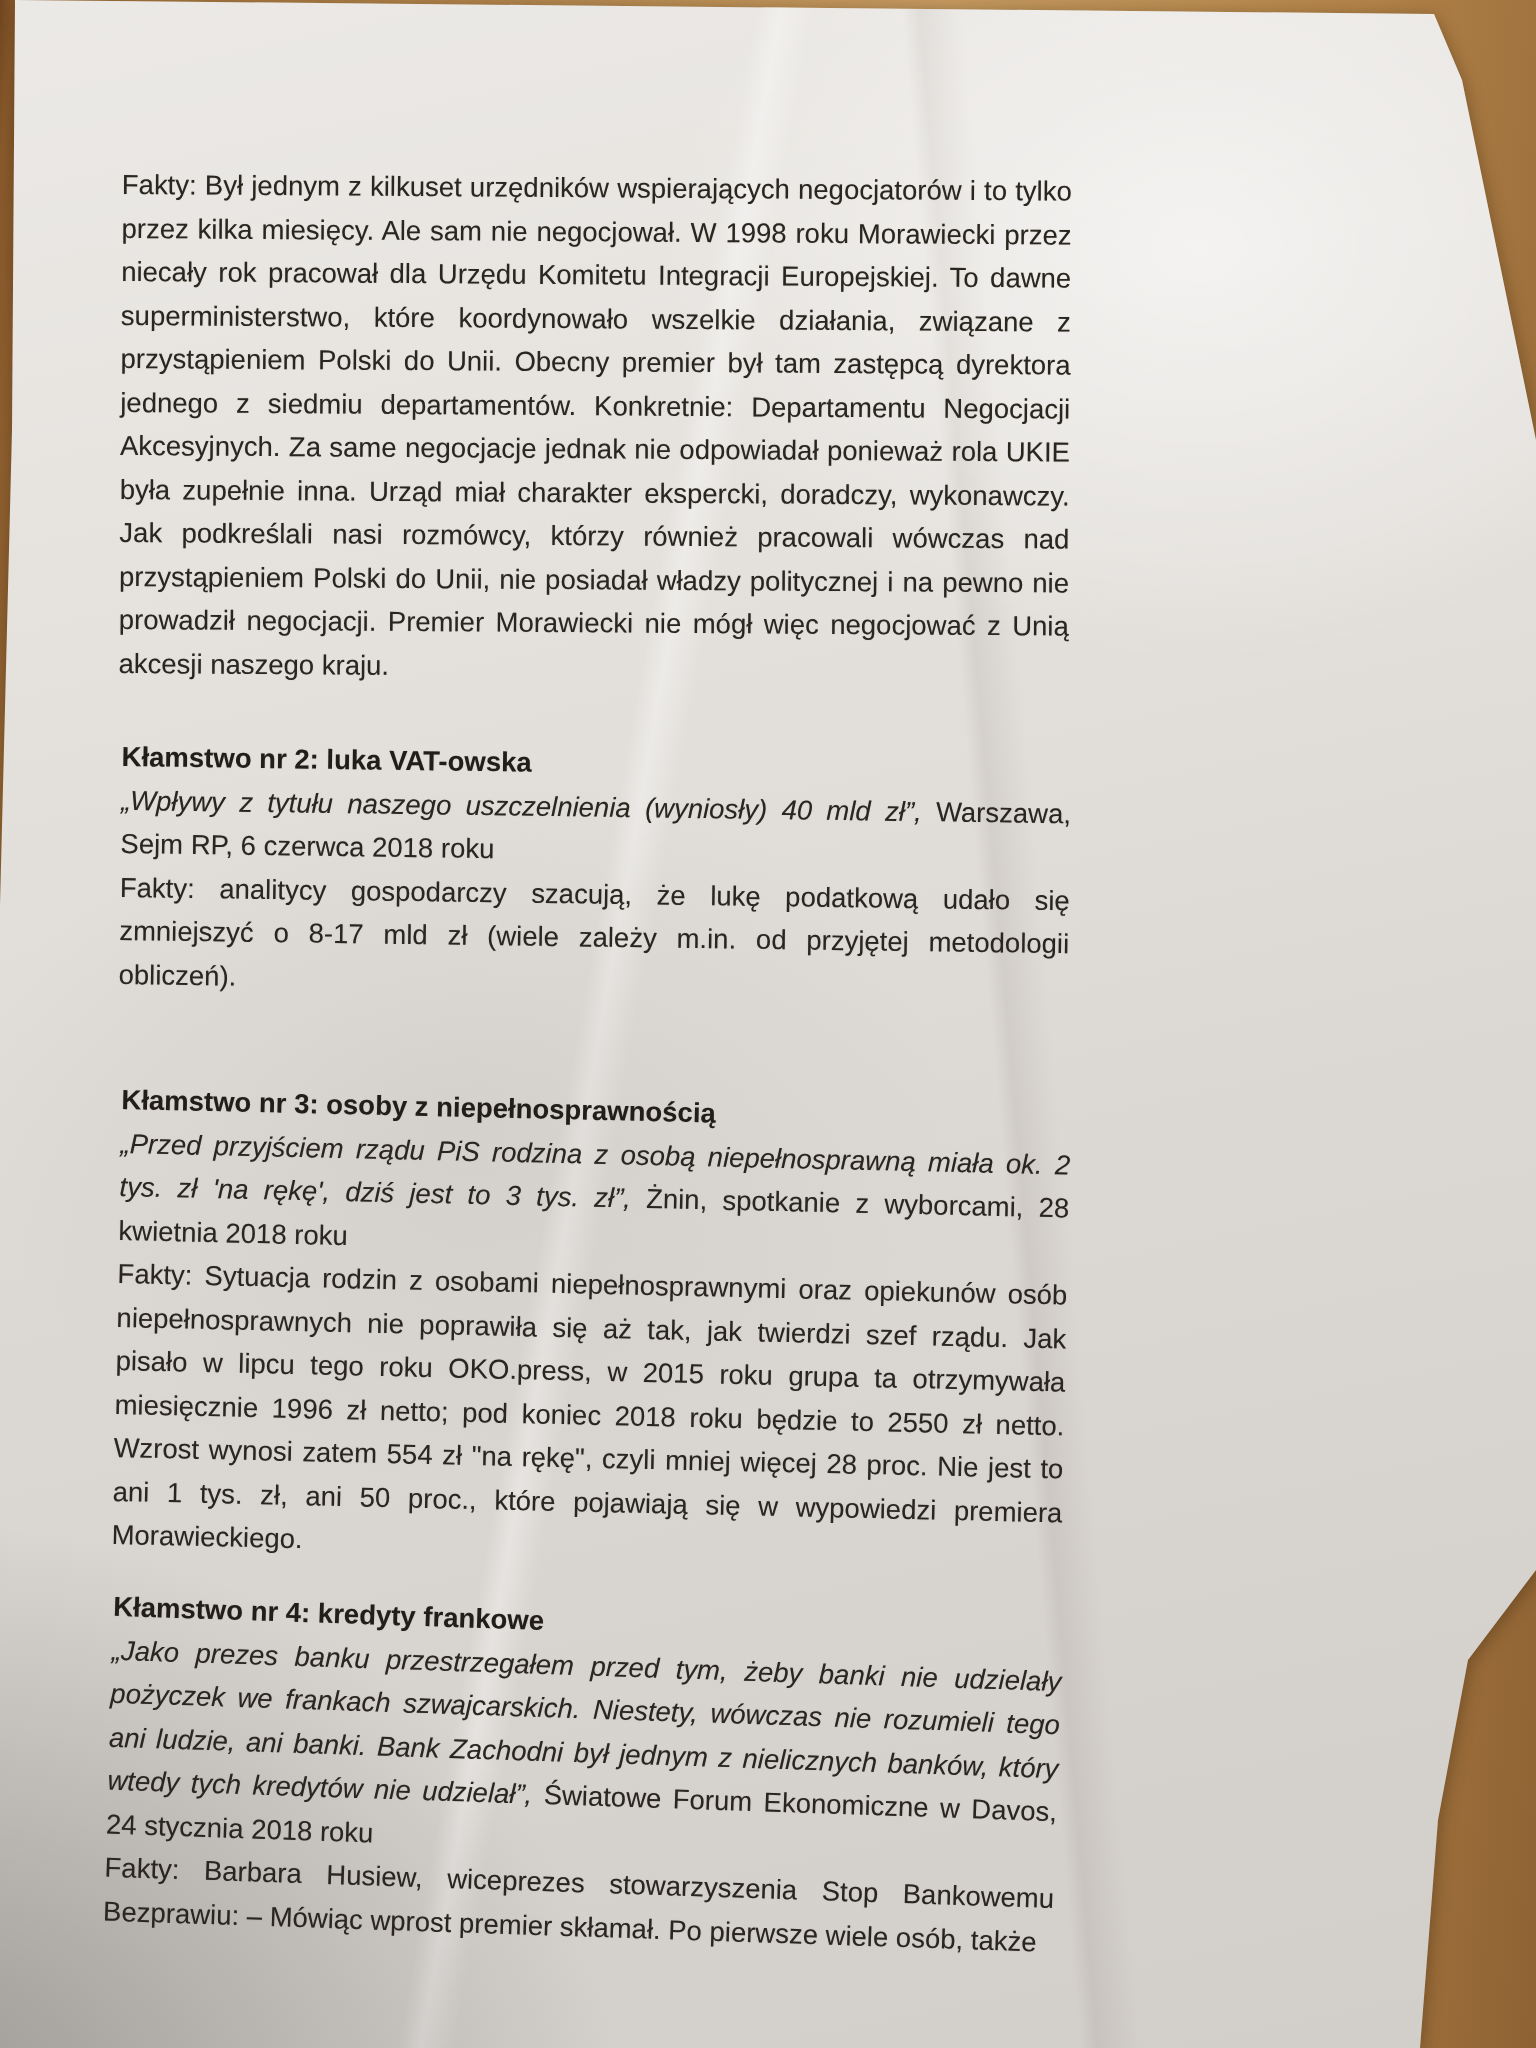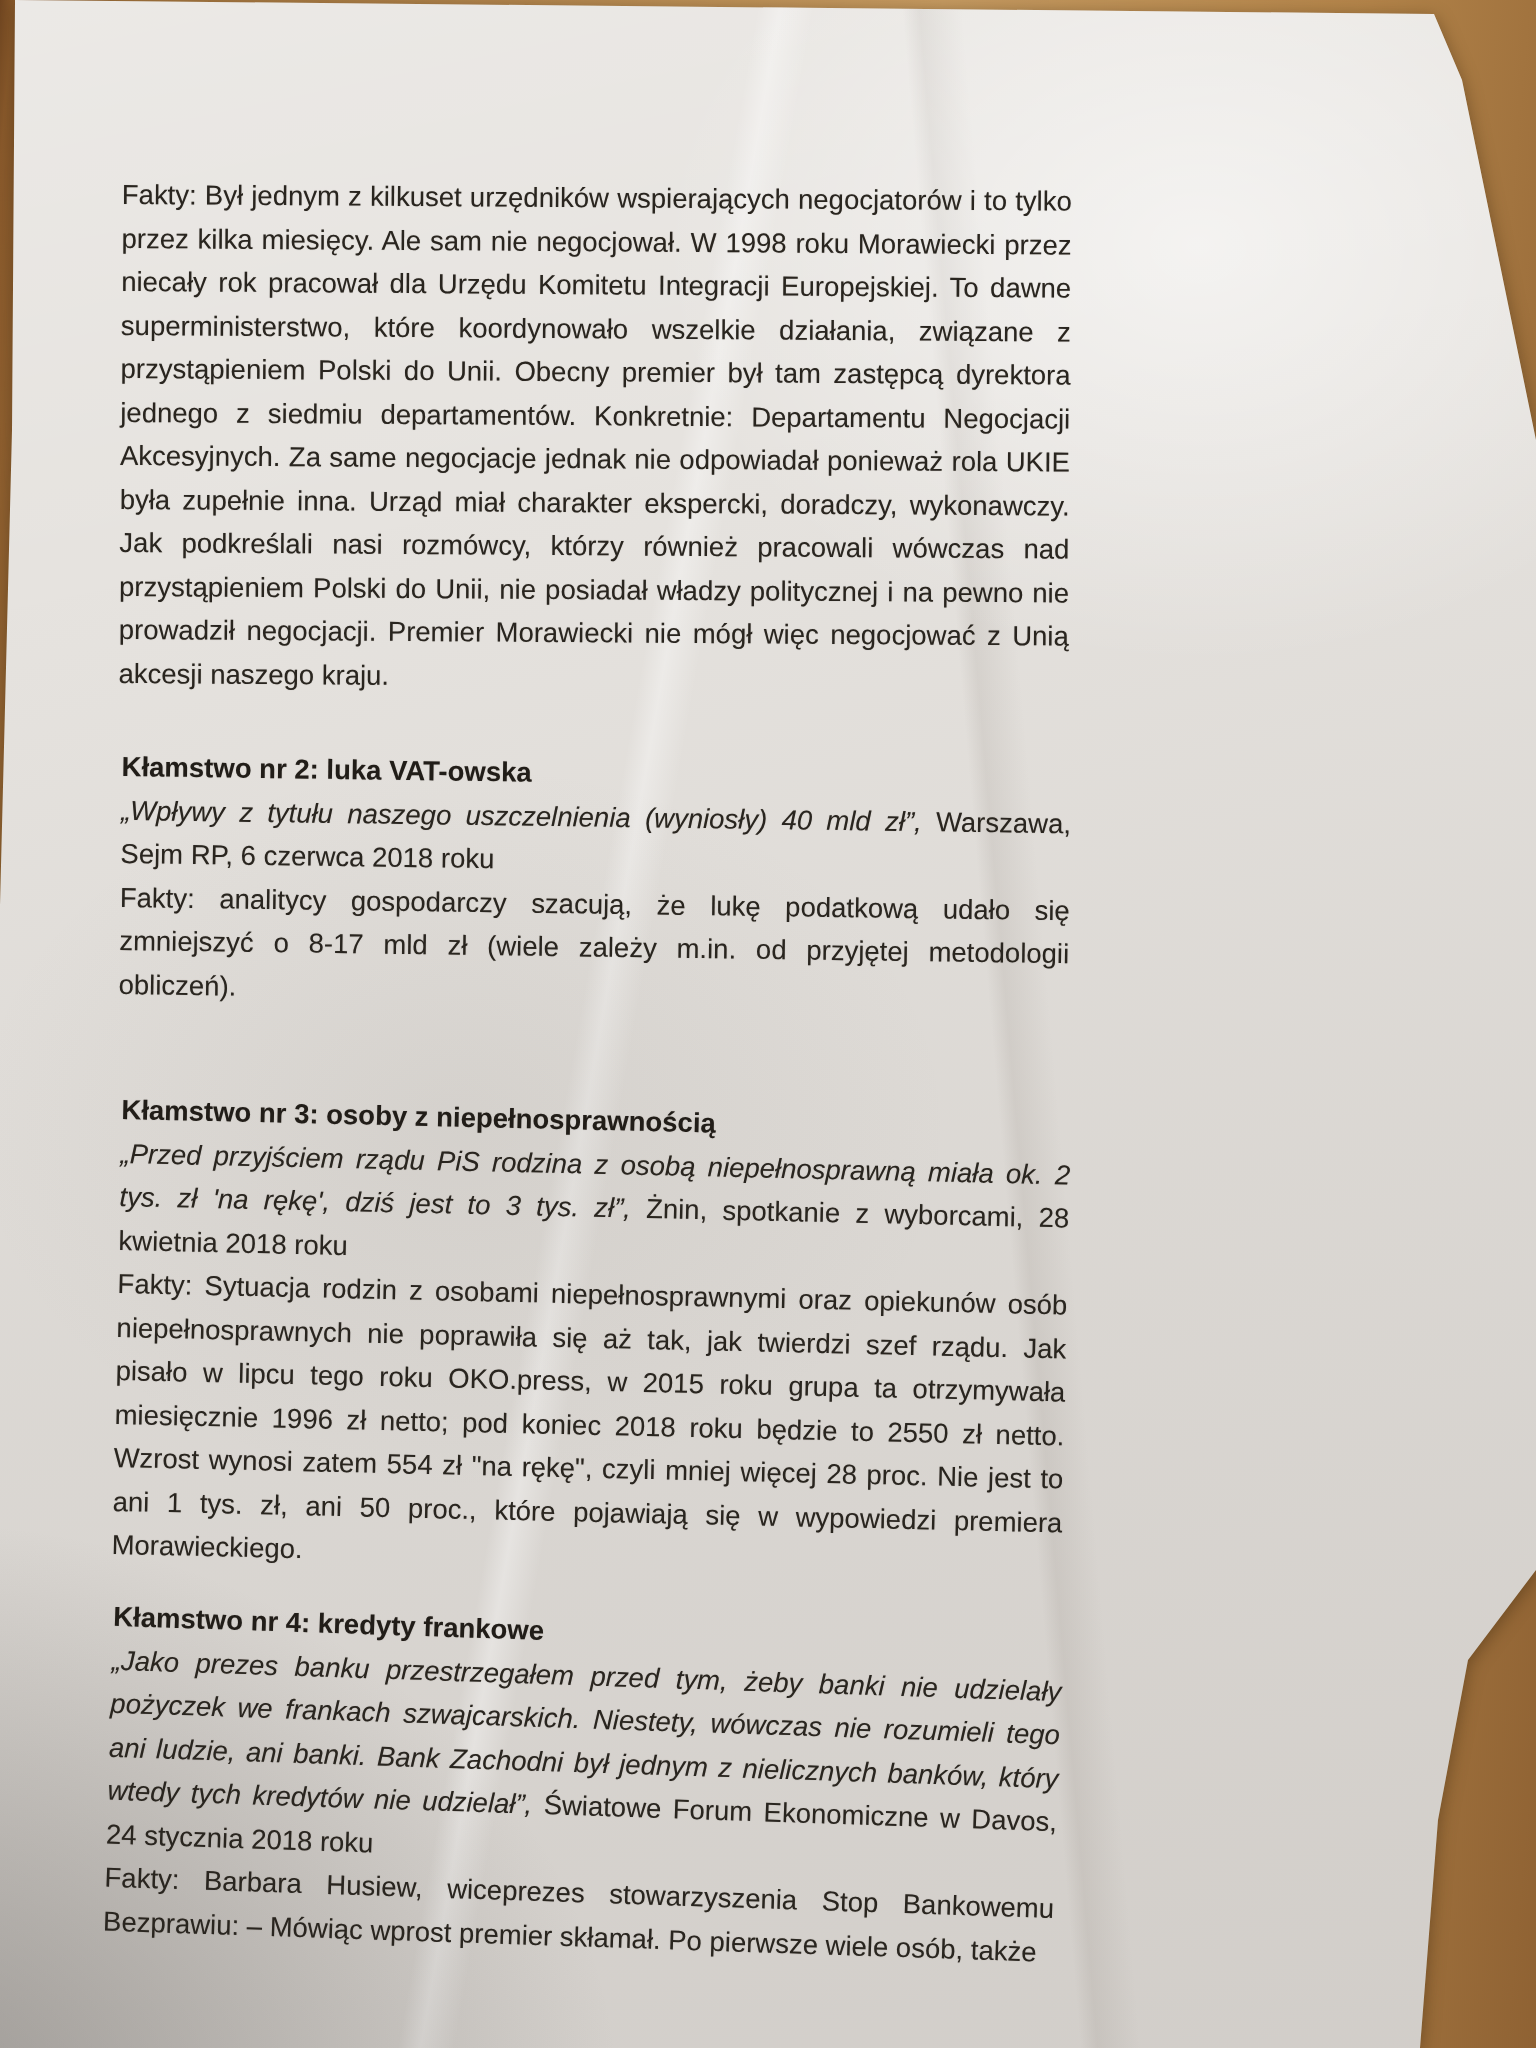--- a/index.html
+++ b/index.html
@@ -39,21 +39,21 @@
       radial-gradient(700px 520px at 30% 55%, rgba(130,125,118,0.10), rgba(130,125,118,0) 70%),
       linear-gradient(100deg, rgba(255,255,255,0) 40%, rgba(255,255,255,0.35) 41.2%, rgba(255,255,255,0) 43%),
       linear-gradient(85deg, rgba(120,110,100,0) 63%, rgba(120,110,100,0.12) 64%, rgba(120,110,100,0) 66.5%),
       linear-gradient(168deg, rgba(255,255,255,0.22) 0%, rgba(255,255,255,0) 25%,
                       rgba(120,112,104,0.10) 60%, rgba(108,100,93,0.17) 100%);
   }
 
   .content {
     position: absolute;
     left: 122px;
-    top: 173px;
+    top: 163px;
     width: 950px;
     font-size: 27.5px;
     line-height: 43.5px;
     color: #29251f;
     text-align: justify;
     text-shadow: 0 0 1px rgba(60, 50, 40, 0.30);
   }
 
   .content p {
     margin: 0;

